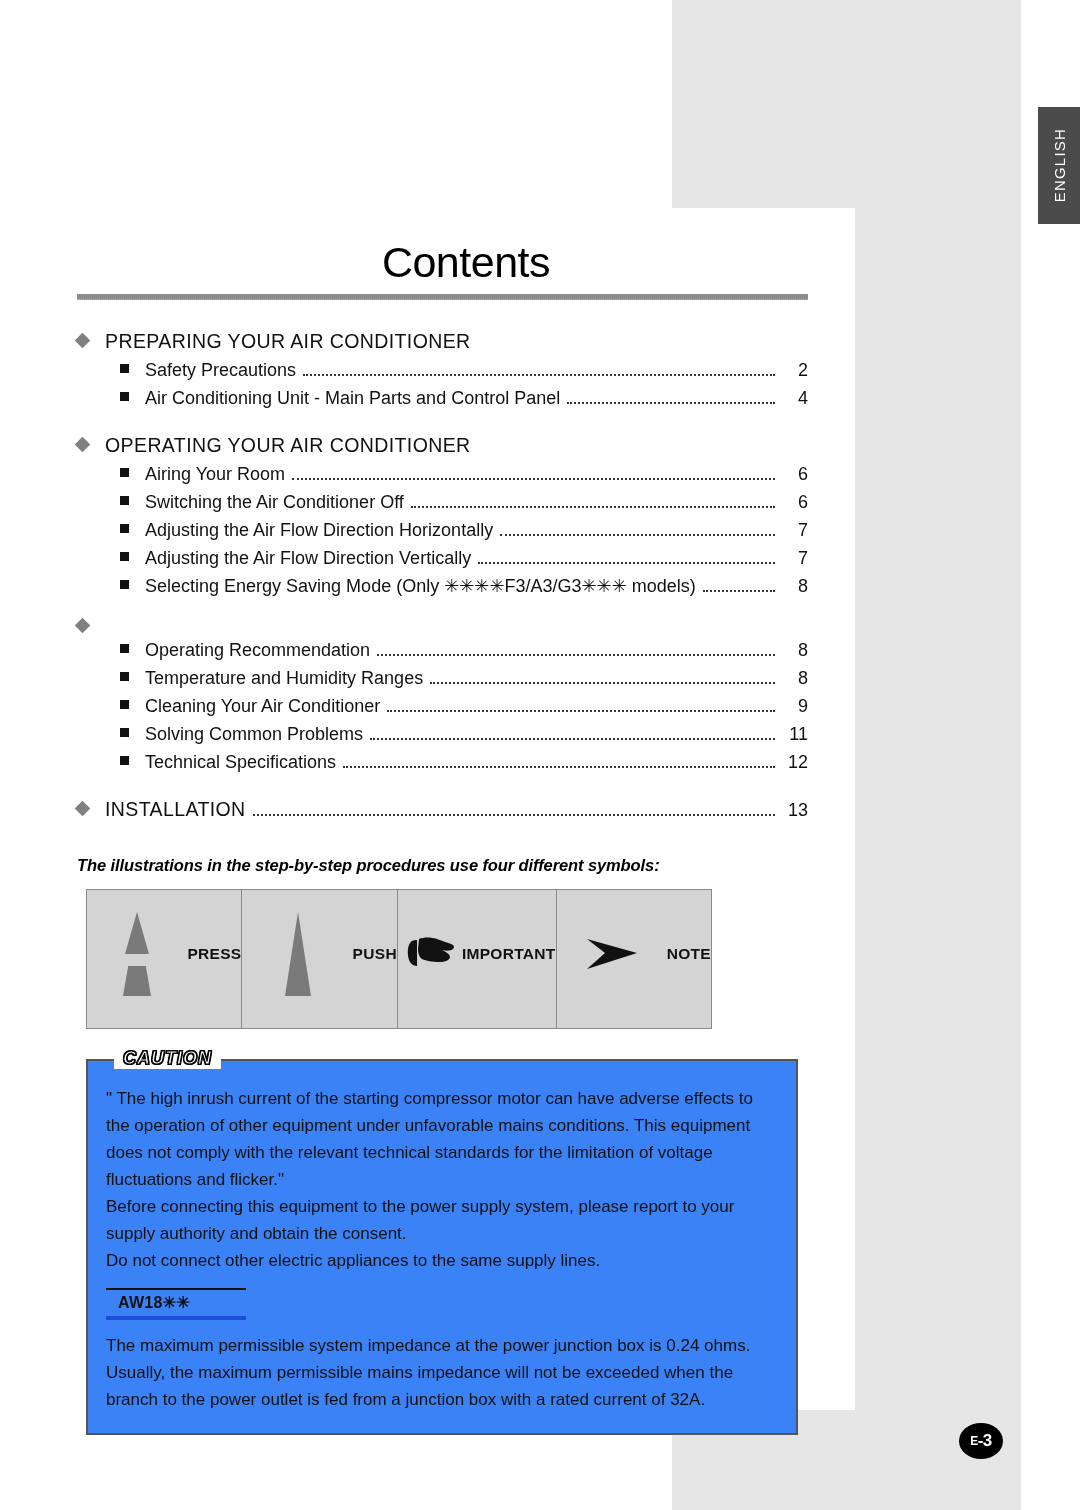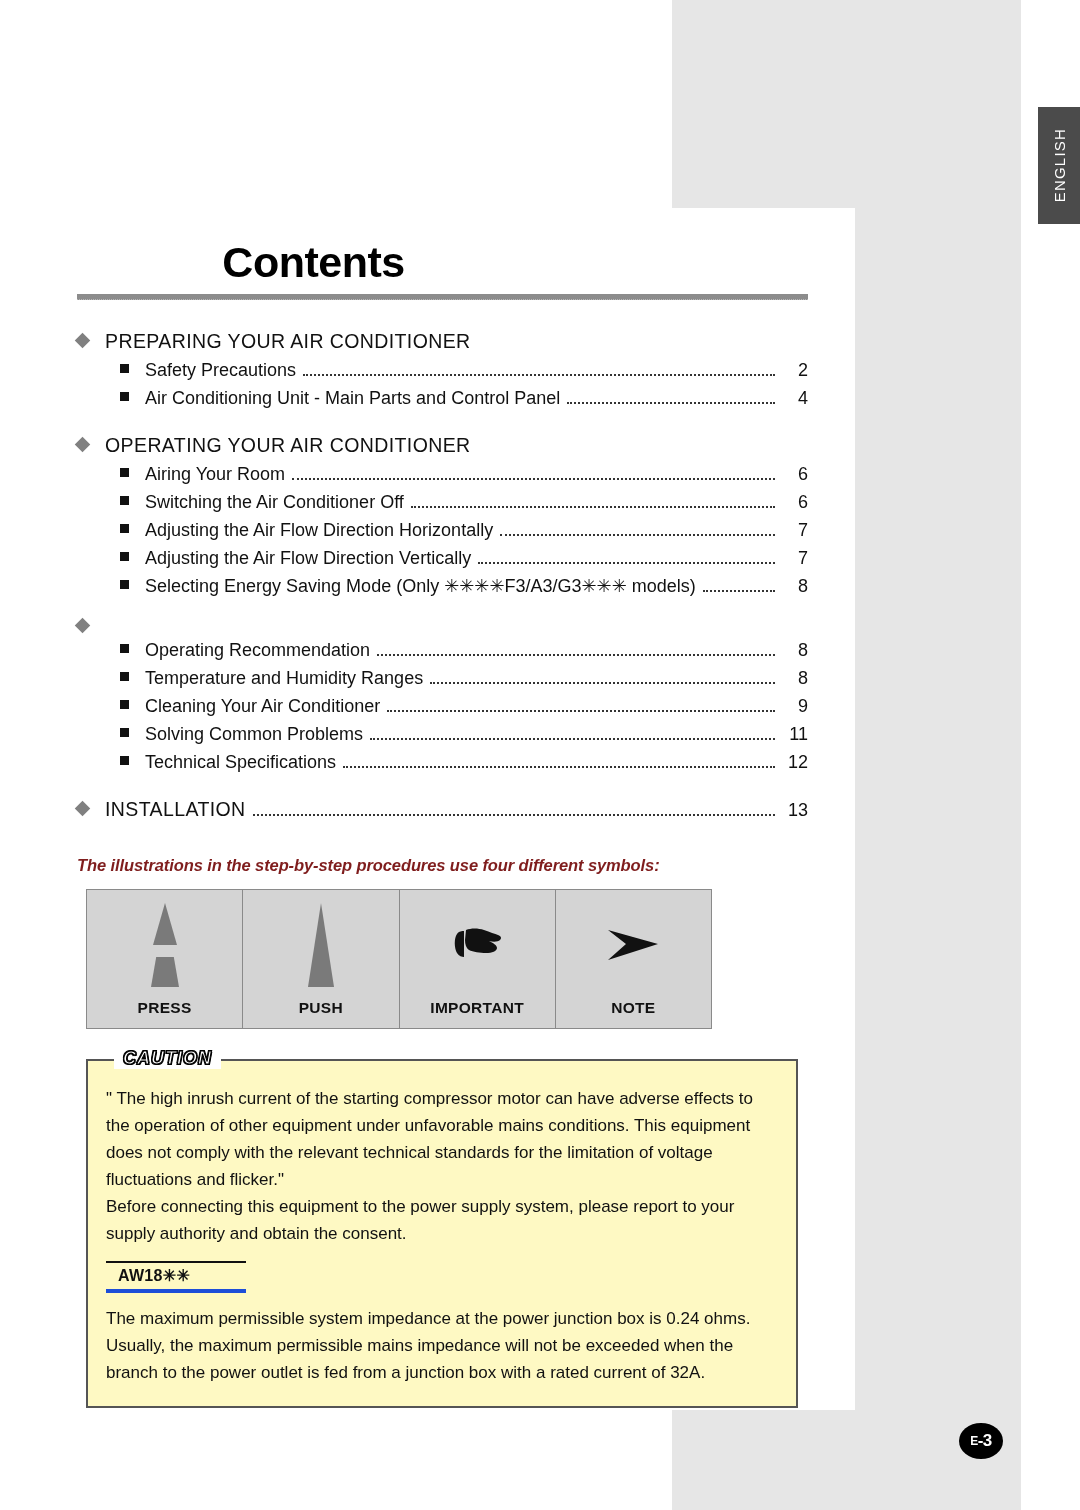--- a/index.html
+++ b/index.html
@@ -83,23 +83,23 @@
 
   
   .content {
     position: absolute;
     left: 77px;
     top: 240px;
     width: 731px;
   }
 
   .title {
-    text-align: center;
+    text-align: right;
     font-size: 43px;
-    font-weight: bold;
+    font-weight: normal;
     color: #000;
     letter-spacing: -0.5px;
     line-height: 1.05;
     padding-right: 258px;
   }
   .title-rule {
     margin-top: 9px;
     height: 5px;
     background: #8c8c8c;
     border-bottom: 1px dotted #b8b8b8;
@@ -171,41 +171,41 @@
   
   .toc-section.with-page { margin-bottom: 0; }
   .toc-section.with-page .leader { margin-bottom: 6px; }
 
   
   .symbols-intro {
     margin-top: 34px;
     font-size: 16.5px;
     font-weight: bold;
     font-style: italic;
-    color: #7f1d1d;
+    color: #000000;
     letter-spacing: -0.1px;
   }
 
   
   .symbols-box {
     margin-top: 14px;
     margin-left: 9px;
     width: 626px;
     height: 140px;
     display: flex;
     border: 1px solid #8a8a8a;
     box-sizing: border-box;
     background: #d4d4d4;
   }
   .symbol-cell {
     flex: 1 1 0;
     border-right: 1px solid #8a8a8a;
     box-sizing: border-box;
     display: flex;
-    flex-direction: column;
+    flex-direction: row;
     align-items: center;
     justify-content: flex-end;
     padding-bottom: 11px;
     position: relative;
   }
   .symbol-cell:last-child { border-right: none; }
   .symbol-art {
     flex: 1 1 auto;
     display: flex;
     align-items: center;
@@ -220,21 +220,21 @@
   }
 
   
   .caution-box {
     position: relative;
     margin-top: 30px;
     margin-left: 9px;
     width: 712px;
     box-sizing: border-box;
     border: 2px solid #555;
-    background: #fef9c3;
+    background: #3b82f6;
     padding: 24px 18px 20px 18px;
   }
   .caution-label {
     position: absolute;
     top: -13px;
     left: 26px;
     background: #ffffff;
     padding: 0 9px;
     font-size: 18px;
     font-weight: bold;
@@ -434,19 +434,20 @@
       <div class="symbol-label">NOTE</div>
     </div>
 
   </div>
 
   <div class="caution-box">
     <div class="caution-label">CAUTION</div>
 
     <p class="caution-p">" The high inrush current of the starting compressor motor can have adverse effects to the operation of other equipment under unfavorable mains conditions. This equipment does not comply with the relevant technical standards for the limitation of voltage fluctuations and flicker."</p>
     <p class="caution-p">Before connecting this equipment to the power supply system, please report to your supply authority and obtain the consent.</p>
+    <p class="caution-p">Do not connect other electric appliances to the same supply lines.</p>
 
     <div class="model-tag">AW18✳✳</div>
 
     <p class="caution-p impedance">The maximum permissible system impedance at the power junction box is 0.24 ohms. Usually, the maximum permissible mains impedance will not be exceeded when the branch to the power outlet is fed from a junction box with a rated current of 32A.</p>
   </div>
 
 </div>
 
 </body></html>

